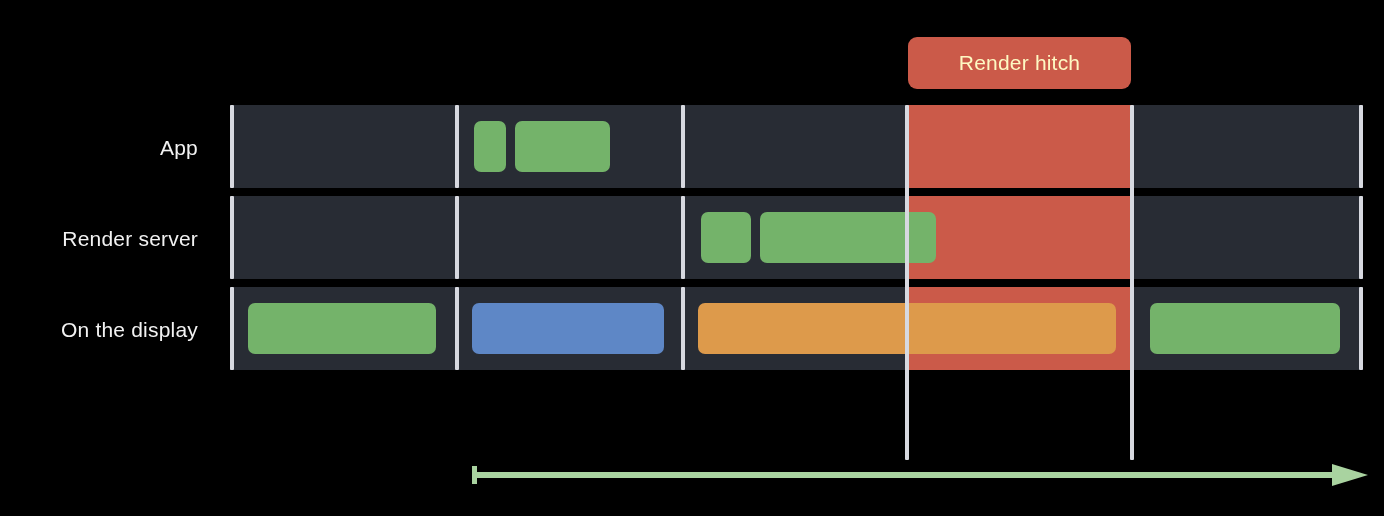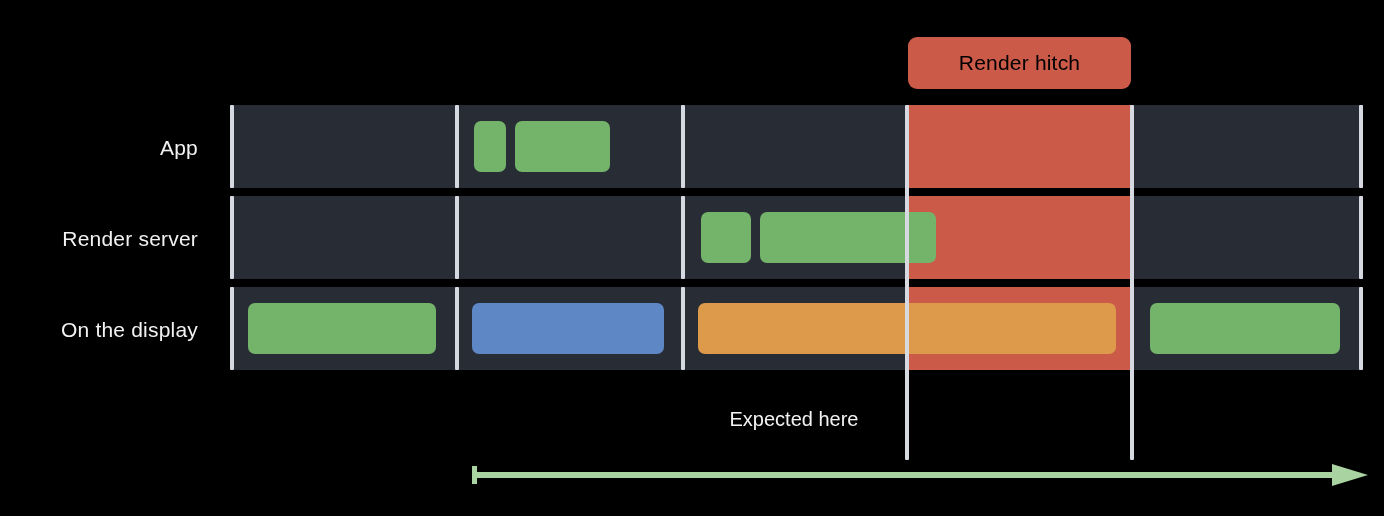--- a/index.html
+++ b/index.html
@@ -79,21 +79,21 @@
     position: absolute;
     left: 908px;
     top: 37px;
     width: 223px;
     height: 52px;
     background: #cb5a49;
     border-radius: 9px;
     display: flex;
     align-items: center;
     justify-content: center;
-    color: #000000;
+    color: #fef9c3;
     font-size: 21px;
     letter-spacing: 0.2px;
   }
 
   
   .caption {
     position: absolute;
     top: 408px;
     color: #f2f2f2;
     font-size: 20px;
@@ -157,21 +157,20 @@
   <div class="tick tick-short" style="left:681px; top:196px;"></div>
   <div class="tick tick-short" style="left:681px; top:287px;"></div>
 
   <div class="tick tick-short" style="left:1359px; top:105px;"></div>
   <div class="tick tick-short" style="left:1359px; top:196px;"></div>
   <div class="tick tick-short" style="left:1359px; top:287px;"></div>
 
   <div class="tick tick-long" style="left:905px;"></div>
   <div class="tick tick-long" style="left:1130px;"></div>
 
-  <div class="caption caption-expected">Expected here</div>
 
   <div class="arrow-wrap">
     <svg width="896" height="26" viewBox="0 0 896 26">
       <rect x="0" y="4" width="5" height="18" fill="#a9d3a0"></rect>
       <rect x="3" y="10" width="862" height="6" fill="#a9d3a0"></rect>
       <polygon points="860,2 896,13 860,24" fill="#a9d3a0"></polygon>
     </svg>
   </div>
 
 </div>

